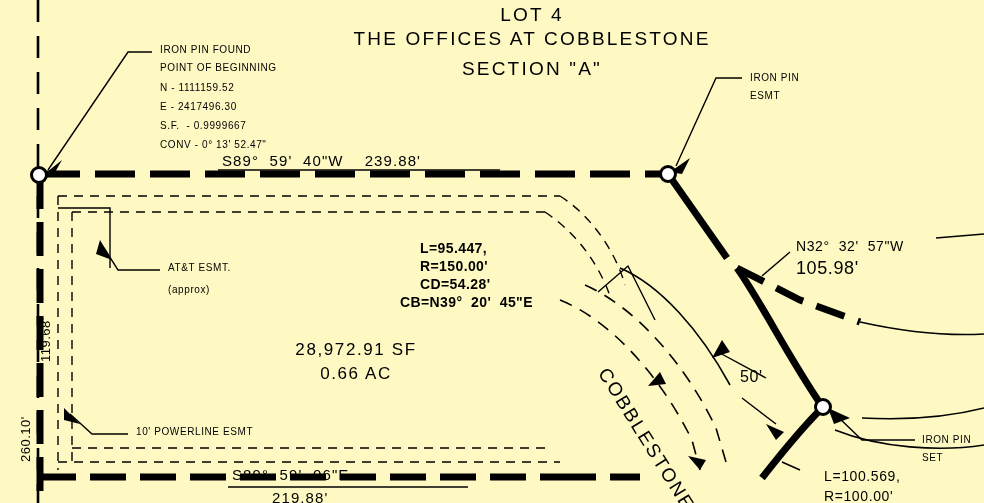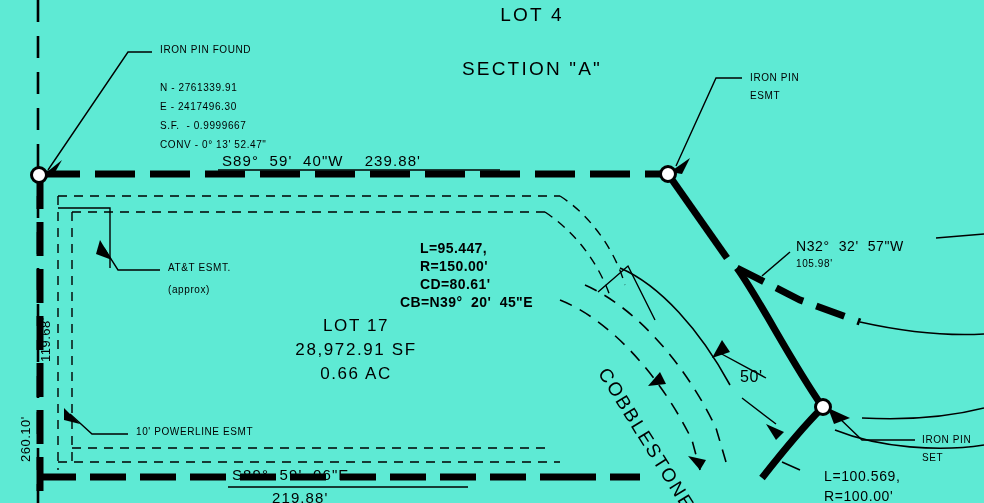--- a/index.html
+++ b/index.html
@@ -1,19 +1,19 @@
 <!DOCTYPE html>
 <html><head>
 <meta charset="utf-8">
 <style>
   html,body{margin:0;padding:0;background:#ffffff;}
   #plat{
     position:relative;
     width:984px;height:503px;
-    background:#5eead4;
+    background:#fef9c3;
     overflow:hidden;
     font-family:"Liberation Sans", sans-serif;
     color:#000000;
   }
   #svg-layer{position:absolute;left:0;top:0;width:984px;height:503px;}
   .txt{
     position:absolute;
     font-family:"Liberation Sans", sans-serif;
     color:#000;
     white-space:pre;
@@ -109,54 +109,55 @@
     <polygon points="660,372 648,386 666,384" fill="#000"></polygon>
     <polygon points="700,470 688,456 706,460" fill="#000"></polygon>
 
     <circle cx="39" cy="175" r="7.5" fill="#fff" stroke="#000" stroke-width="3"></circle>
     <circle cx="668" cy="174" r="7.5" fill="#fff" stroke="#000" stroke-width="3"></circle>
     <circle cx="823" cy="407" r="7.5" fill="#fff" stroke="#000" stroke-width="3"></circle>
 
   </svg>
 
   <div class="txt title" style="left:292px;top:4px;width:480px;">LOT 4</div>
+  <div class="txt title" style="left:292px;top:28px;width:480px;">THE OFFICES AT COBBLESTONE</div>
   <div class="txt title" style="left:292px;top:58px;width:480px;">SECTION "A"</div>
 
   <div class="txt callout" style="left:160px;top:44px;">IRON PIN FOUND</div>
-  <div class="txt callout" style="left:160px;top:82px;">N - 2761339.91</div>
+  <div class="txt callout" style="left:160px;top:62px;">POINT OF BEGINNING</div>
+  <div class="txt callout" style="left:160px;top:82px;">N - 1111159.52</div>
   <div class="txt callout" style="left:160px;top:101px;">E - 2417496.30</div>
   <div class="txt callout" style="left:160px;top:120px;">S.F.  - 0.9999667</div>
   <div class="txt callout" style="left:160px;top:139px;">CONV - 0° 13' 52.47"</div>
 
   <div class="txt callout" style="left:750px;top:72px;">IRON PIN</div>
   <div class="txt callout" style="left:750px;top:90px;">ESMT</div>
 
   <div class="txt callout" style="left:922px;top:434px;">IRON PIN</div>
   <div class="txt callout" style="left:922px;top:452px;">SET</div>
 
   <div class="txt bearing" style="left:222px;top:152px;">S89°  59'  40"W    239.88'</div>
 
   <div class="txt bearing" style="left:232px;top:466px;">S89°  59'  06"E</div>
   <div class="txt bearing" style="left:272px;top:489px;">219.88'</div>
 
   <div class="txt callout" style="left:796px;top:238px;font-size:14px;">N32°  32'  57"W</div>
-  <div class="txt callout" style="left:796px;top:258px;font-size:10px;">105.98'</div>
+  <div class="txt callout" style="left:796px;top:258px;font-size:18px;">105.98'</div>
 
   <div class="txt small rot90" style="left:38px;top:362px;">119.68'</div>
   <div class="txt small rot90" style="left:18px;top:462px;">260.10'</div>
 
   <div class="txt curve" style="left:420px;top:240px;width:168px;">L=95.447,</div>
   <div class="txt curve" style="left:420px;top:258px;width:168px;">R=150.00'</div>
-  <div class="txt curve" style="left:420px;top:276px;width:168px;">CD=80.61'</div>
+  <div class="txt curve" style="left:420px;top:276px;width:168px;">CD=54.28'</div>
   <div class="txt curve" style="left:400px;top:294px;width:188px;">CB=N39°  20'  45"E</div>
 
   <div class="txt callout" style="left:824px;top:468px;font-size:14px;">L=100.569,</div>
   <div class="txt callout" style="left:824px;top:488px;font-size:14px;text-align:center;">R=100.00'</div>
 
-  <div class="txt lotlabel" style="left:258px;top:316px;width:196px;">LOT 17</div>
   <div class="txt lotlabel" style="left:258px;top:340px;width:196px;">28,972.91 SF</div>
   <div class="txt lotlabel" style="left:258px;top:364px;width:196px;">0.66 AC</div>
 
   <div class="txt callout" style="left:168px;top:262px;">AT&amp;T ESMT.</div>
   <div class="txt callout" style="left:168px;top:284px;">(approx)</div>
   <div class="txt callout" style="left:136px;top:426px;">10' POWERLINE ESMT</div>
 
   <div class="txt callout" style="left:740px;top:368px;font-size:16px;">50'</div>
 
   <div style="position:absolute;left:612px;top:364px;width:190px;height:160px;">

